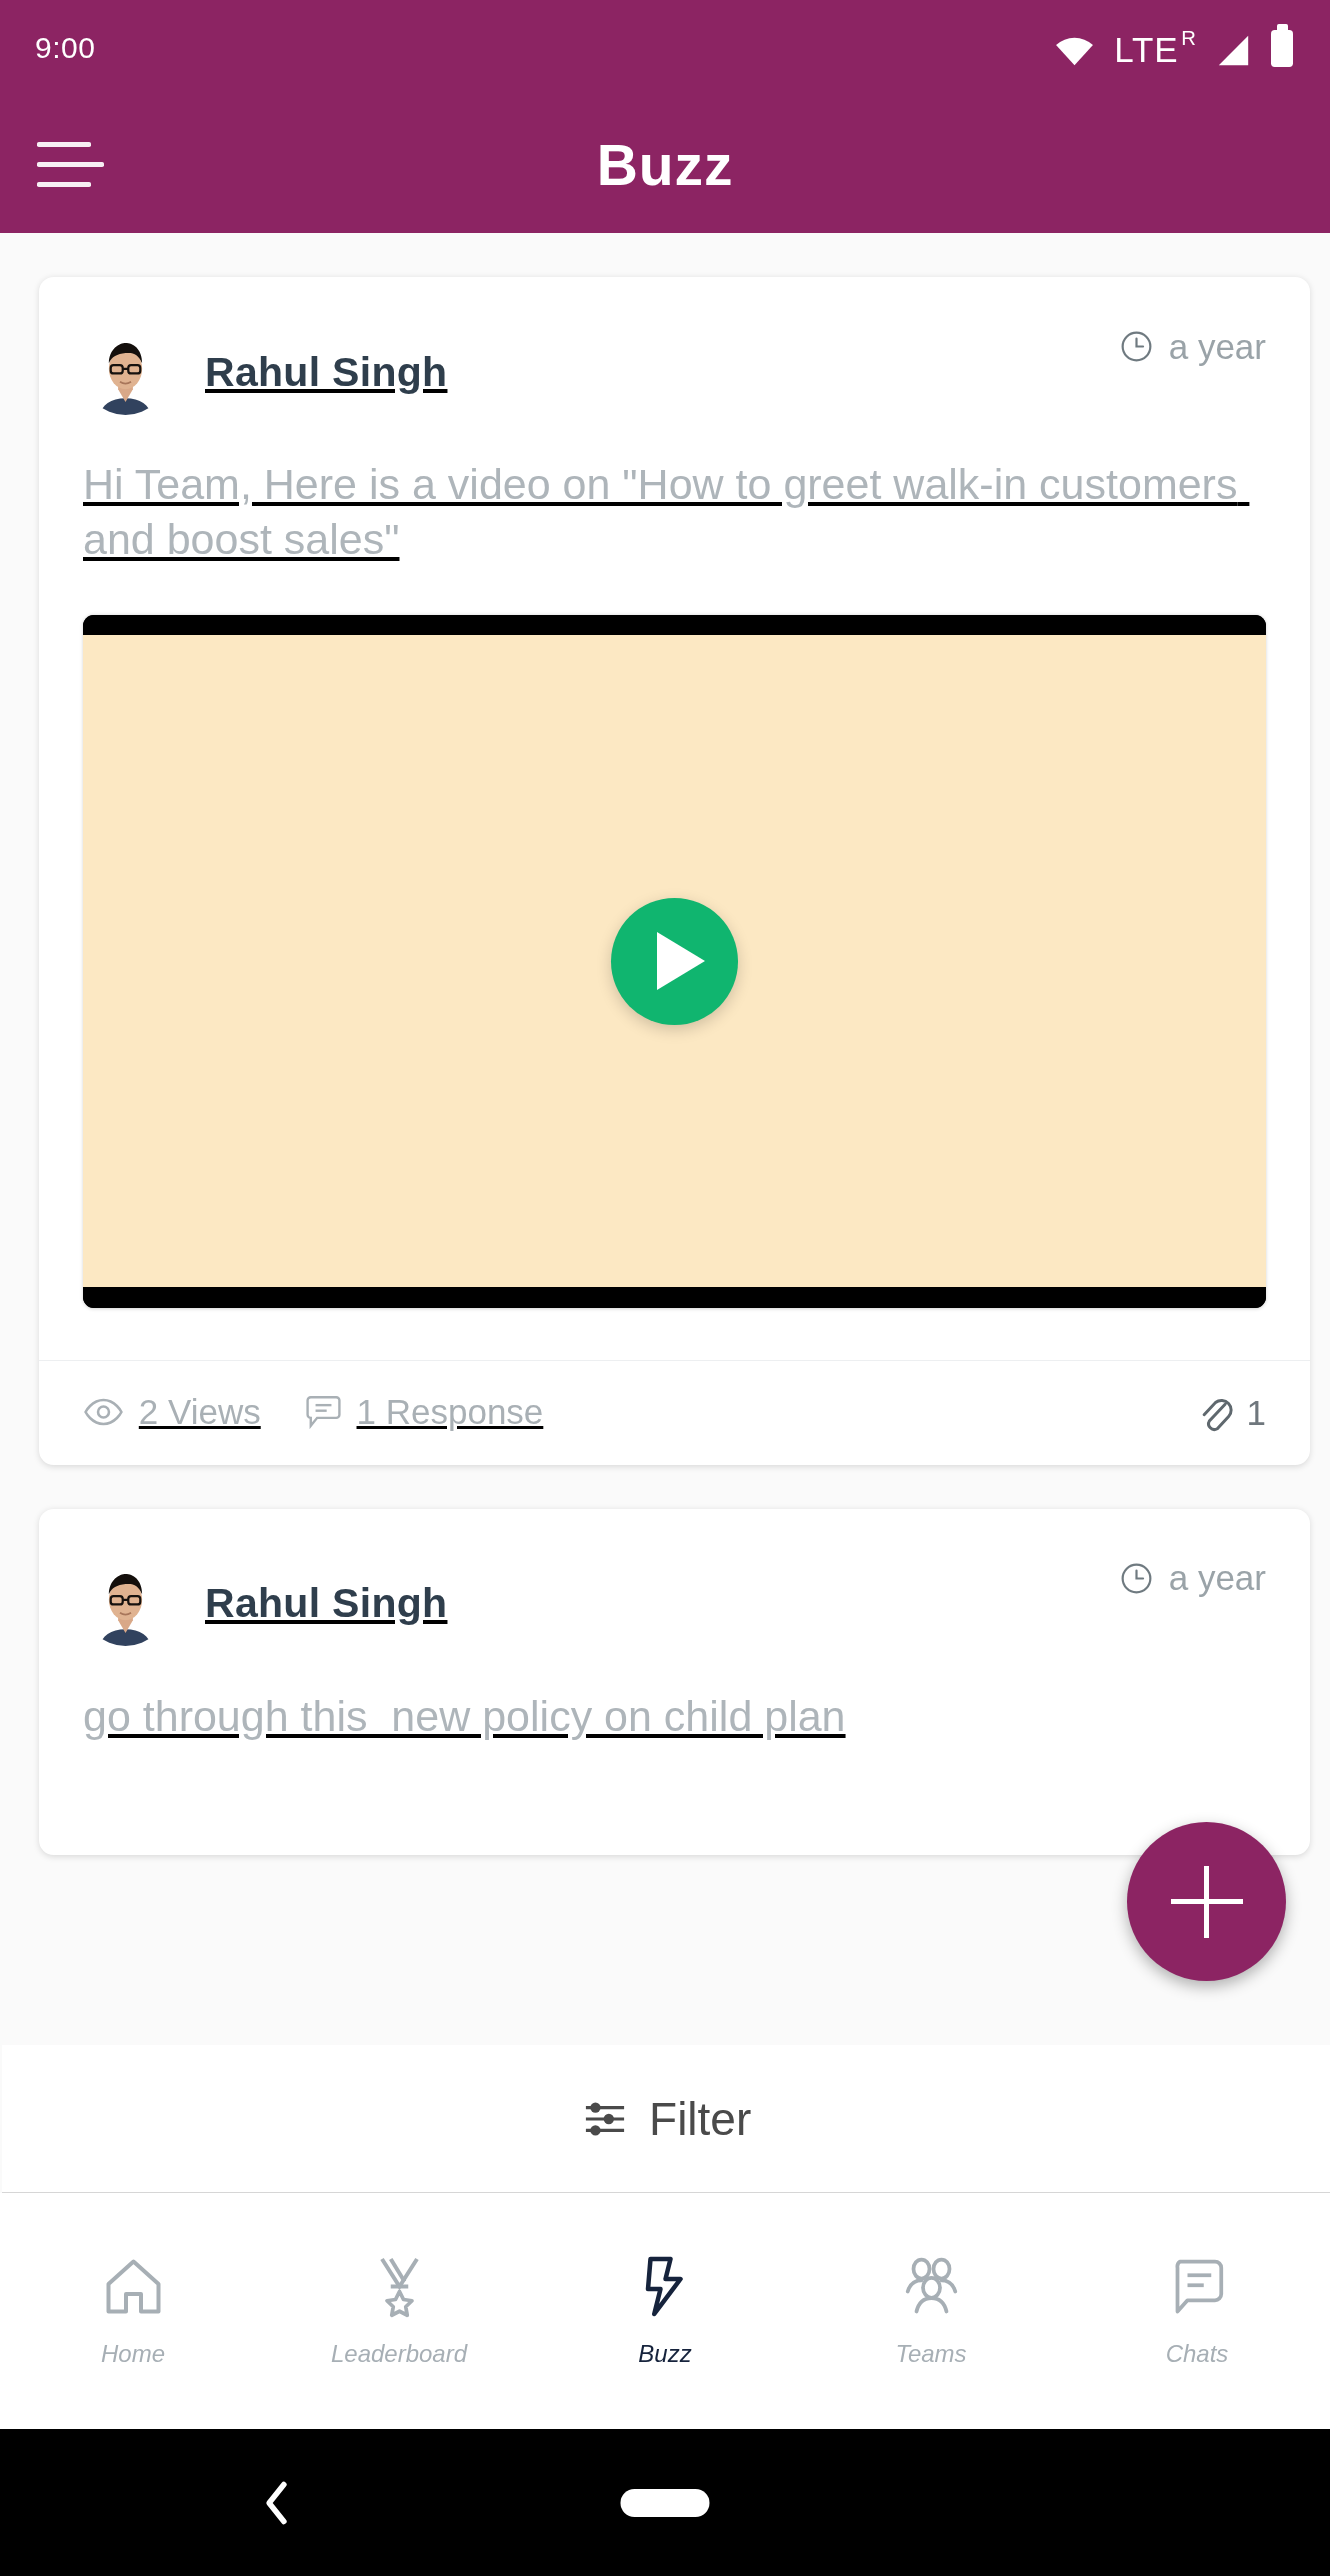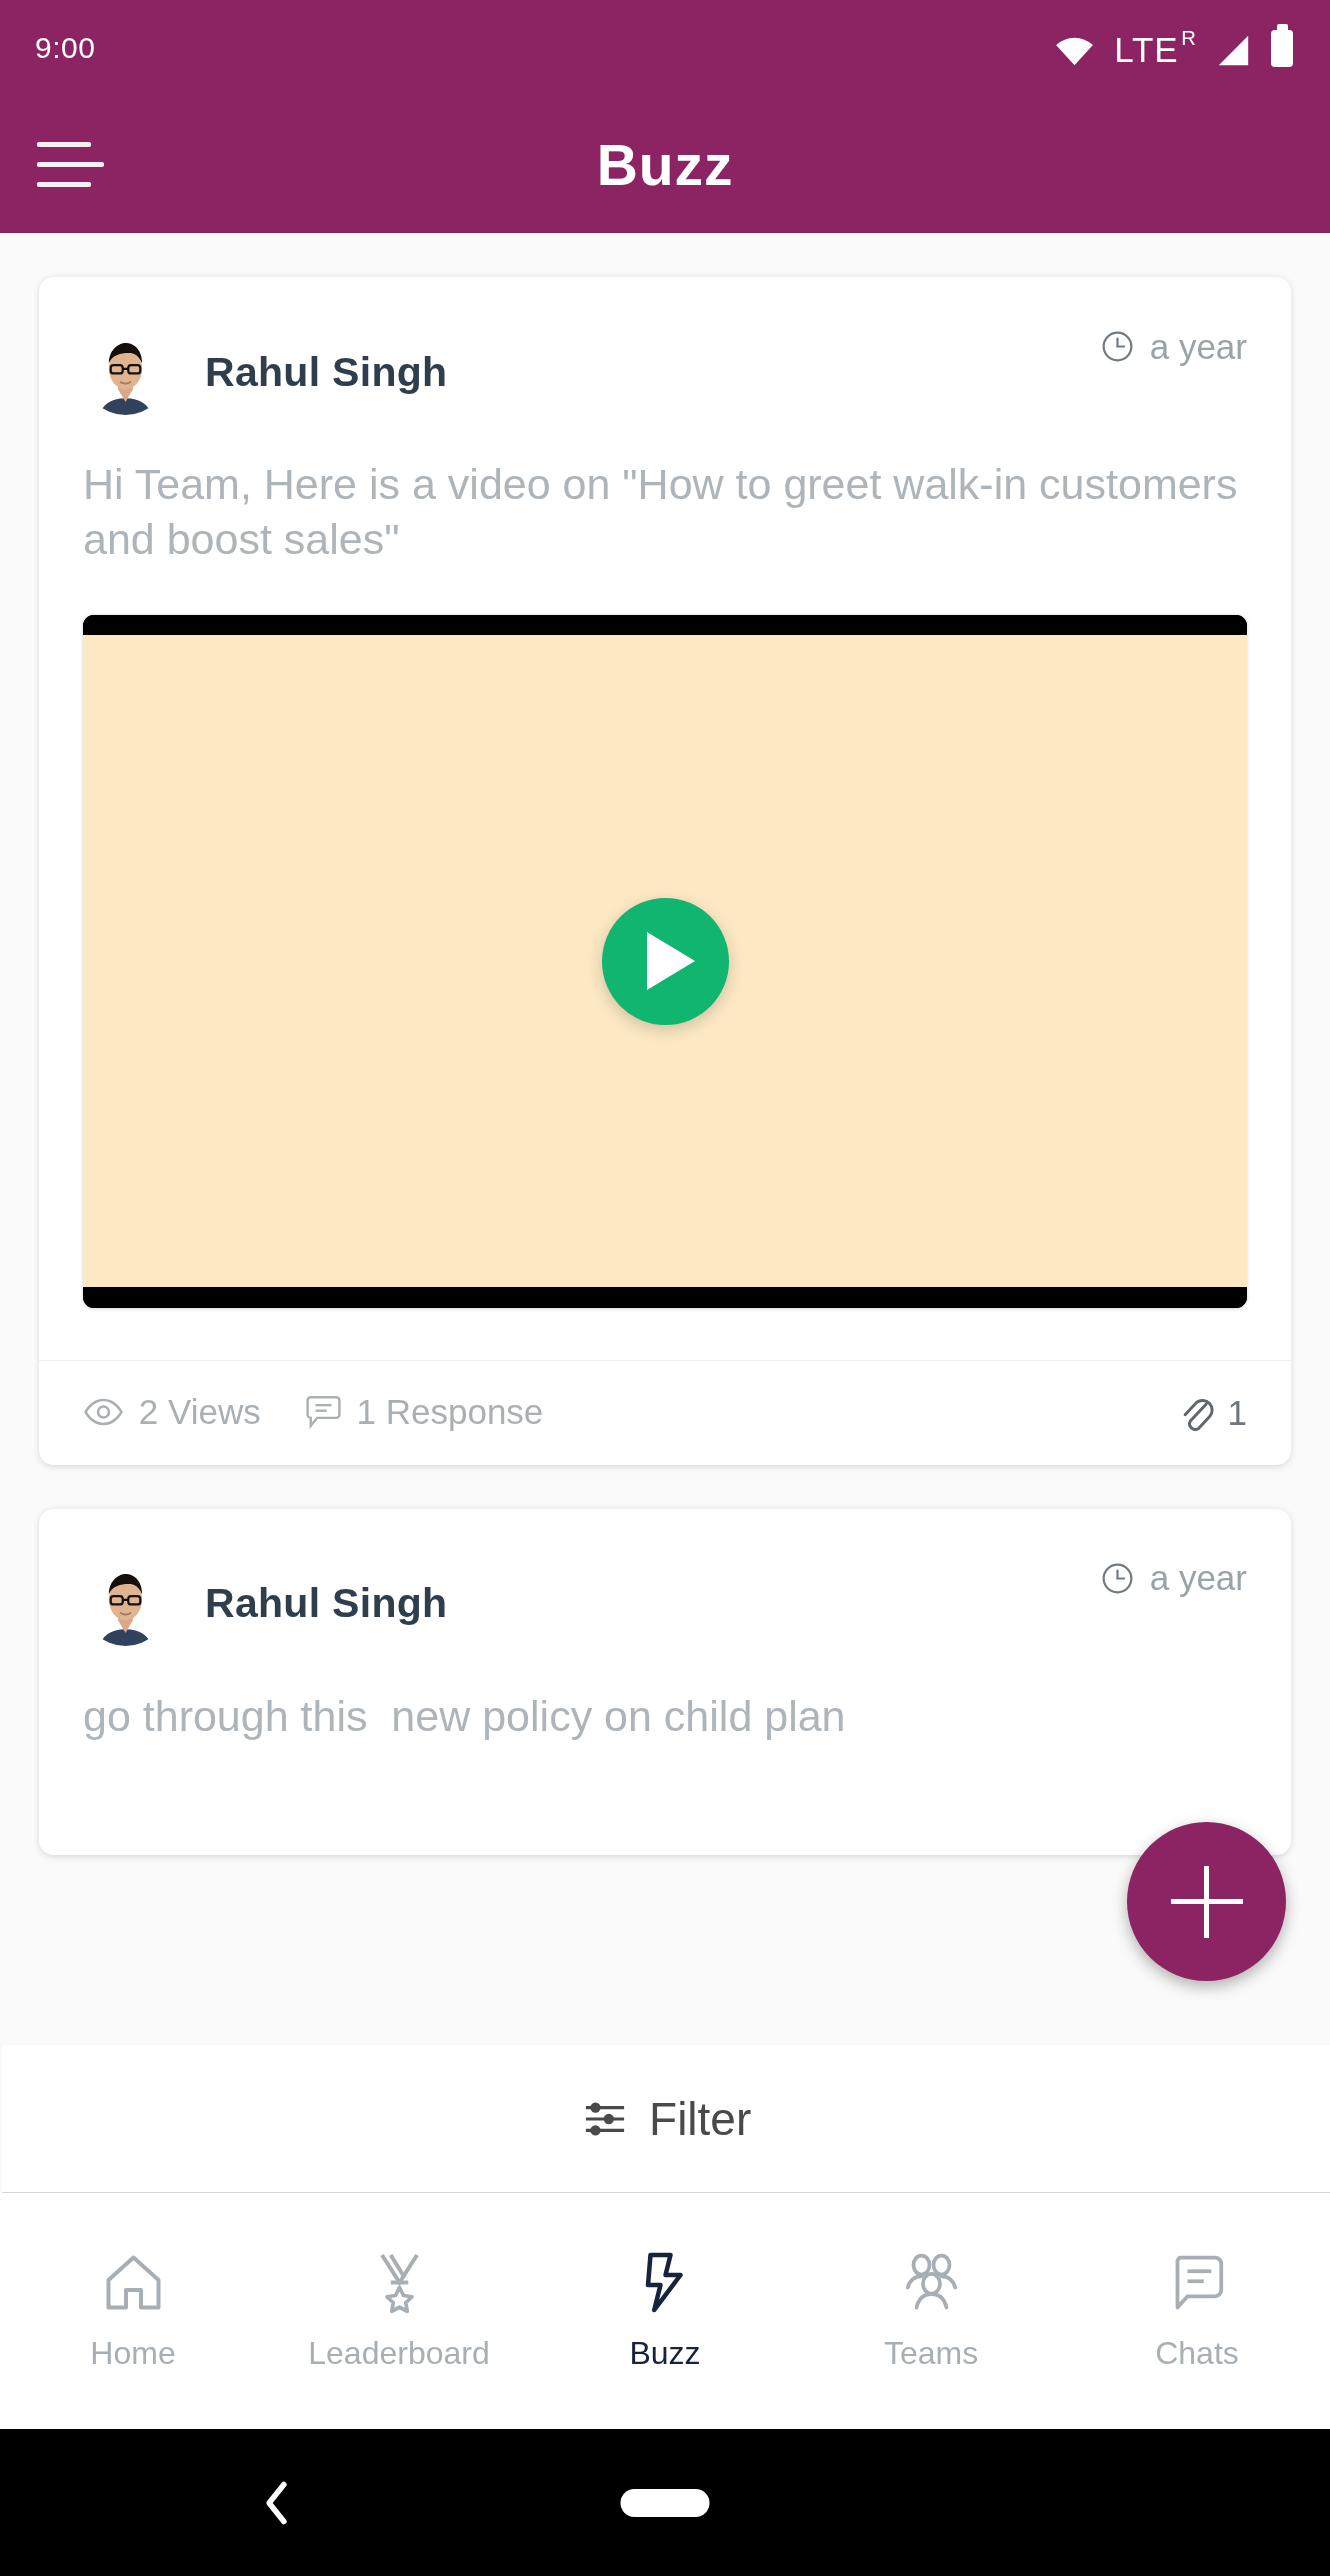--- a/index.html
+++ b/index.html
@@ -44,22 +44,22 @@
   .app-title{
     position:absolute; left:0; right:0; text-align:center;
     color:#fff; font-size:57px; font-weight:bold; letter-spacing:0.9px;
     pointer-events:none;
   }
 
   
   .feed{ position:absolute; top:233px; left:0; right:0; bottom:478px; overflow:hidden; background:#FAFAFA; }
 
   .card{
-    background:#fff; margin:44px 39px 0 39px;
-    border-radius:14.8px; box-shadow:0 1.8px 6.5px rgba(0,0,0,.13);
+    background:#fff; margin:44px 20px 0 39px;
+    border-radius:14.8px; box-shadow:0 1.8px 6.5px rgba(0,0,0,.13);text-decoration:underline;
   }
   .card-head{
     display:flex; align-items:center; padding:51px 44px 0 44px;
     position:relative; min-height:139px;
   }
   .avatar{
     width:85px; height:85px; border-radius:50%; overflow:hidden;
     background:#fff; flex:none; position:relative;
   }
   .avatar svg{ display:block; width:100%; height:100%; }
@@ -150,21 +150,21 @@
   
   .bottom-nav{
     position:absolute; left:0; right:0; bottom:147px; height:236px;
     background:#fff; display:flex; align-items:center;
     z-index:30;
   }
   .nav-item{
     flex:1; display:flex; flex-direction:column; align-items:center; gap:20.3px;
     cursor:pointer;
   }
-  .nav-label{ font-size:32px; color:#A7AFB5; }
+  .nav-label{ font-size:24px; color:#A7AFB5;font-style:italic; }
   .nav-item.active .nav-label{ color:#16233C; }
 
   
   .android-nav{
     position:absolute; left:0; right:0; bottom:0; height:147px; background:#000;
     display:flex; align-items:center;
   }
   .and-back{ position:absolute; left:249px; width:55px; height:55px; display:flex; align-items:center; justify-content:center; cursor:pointer;}
   .and-home{
     position:absolute; left:50%; transform:translateX(-50%);

